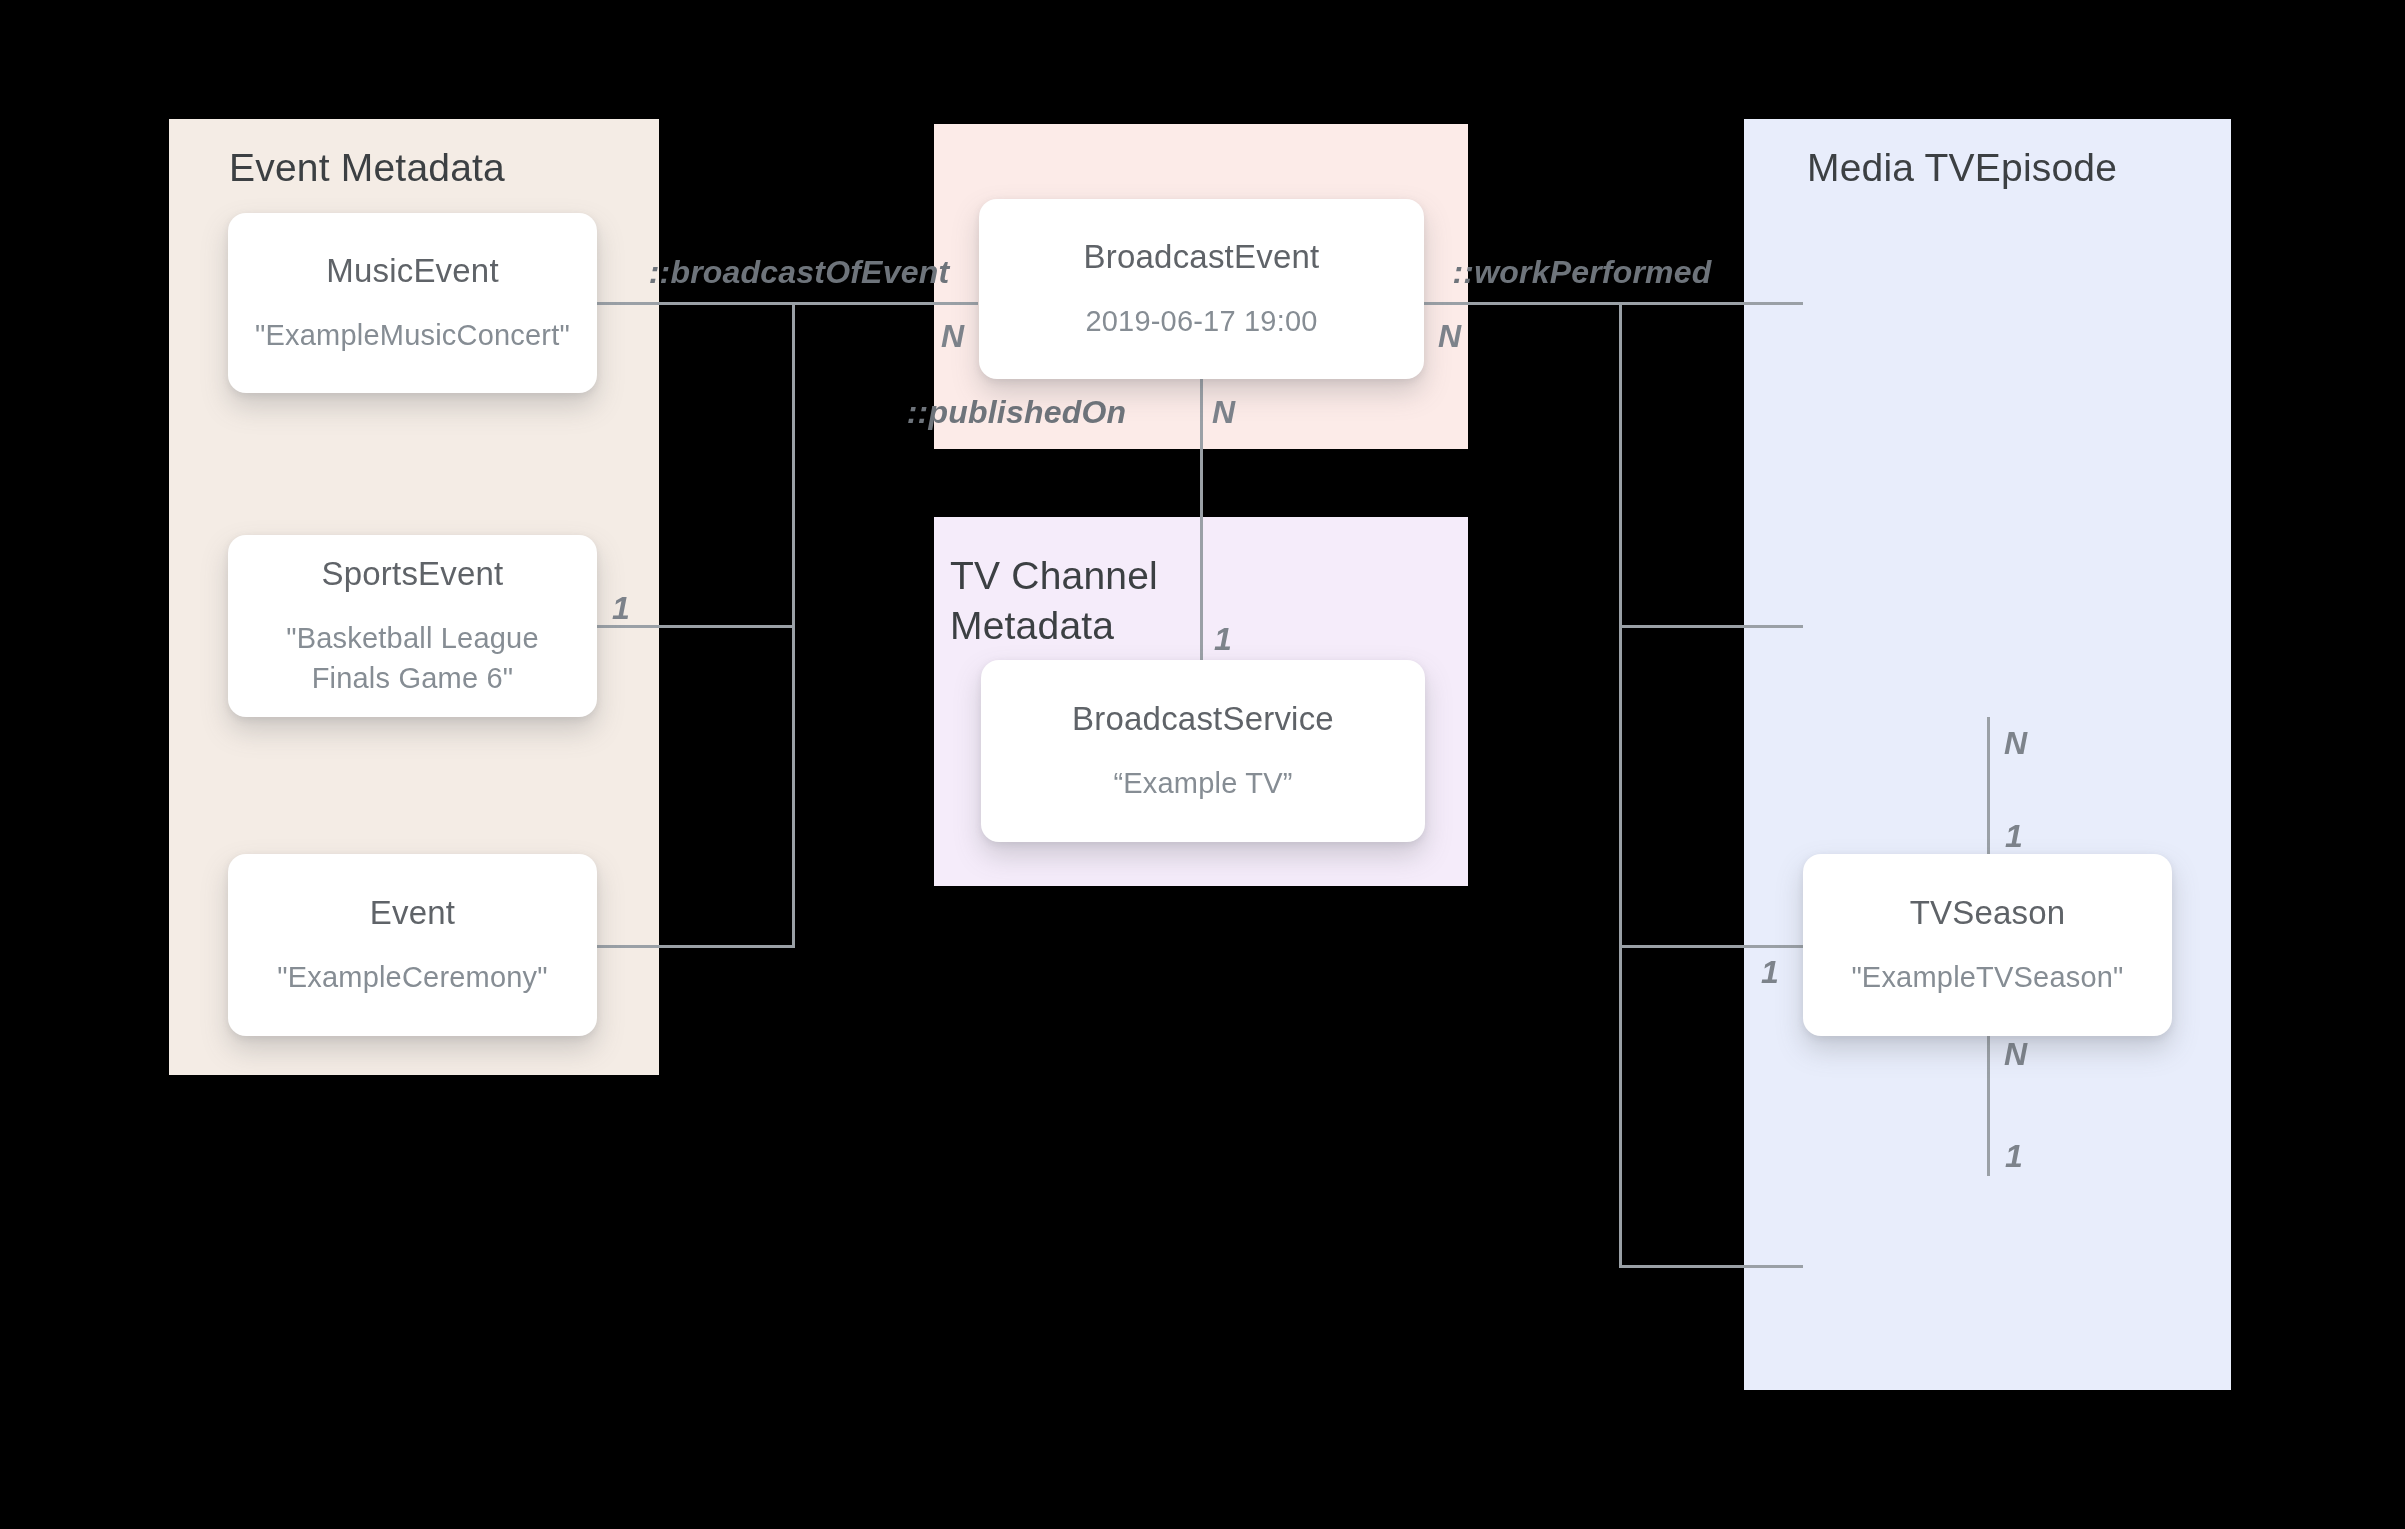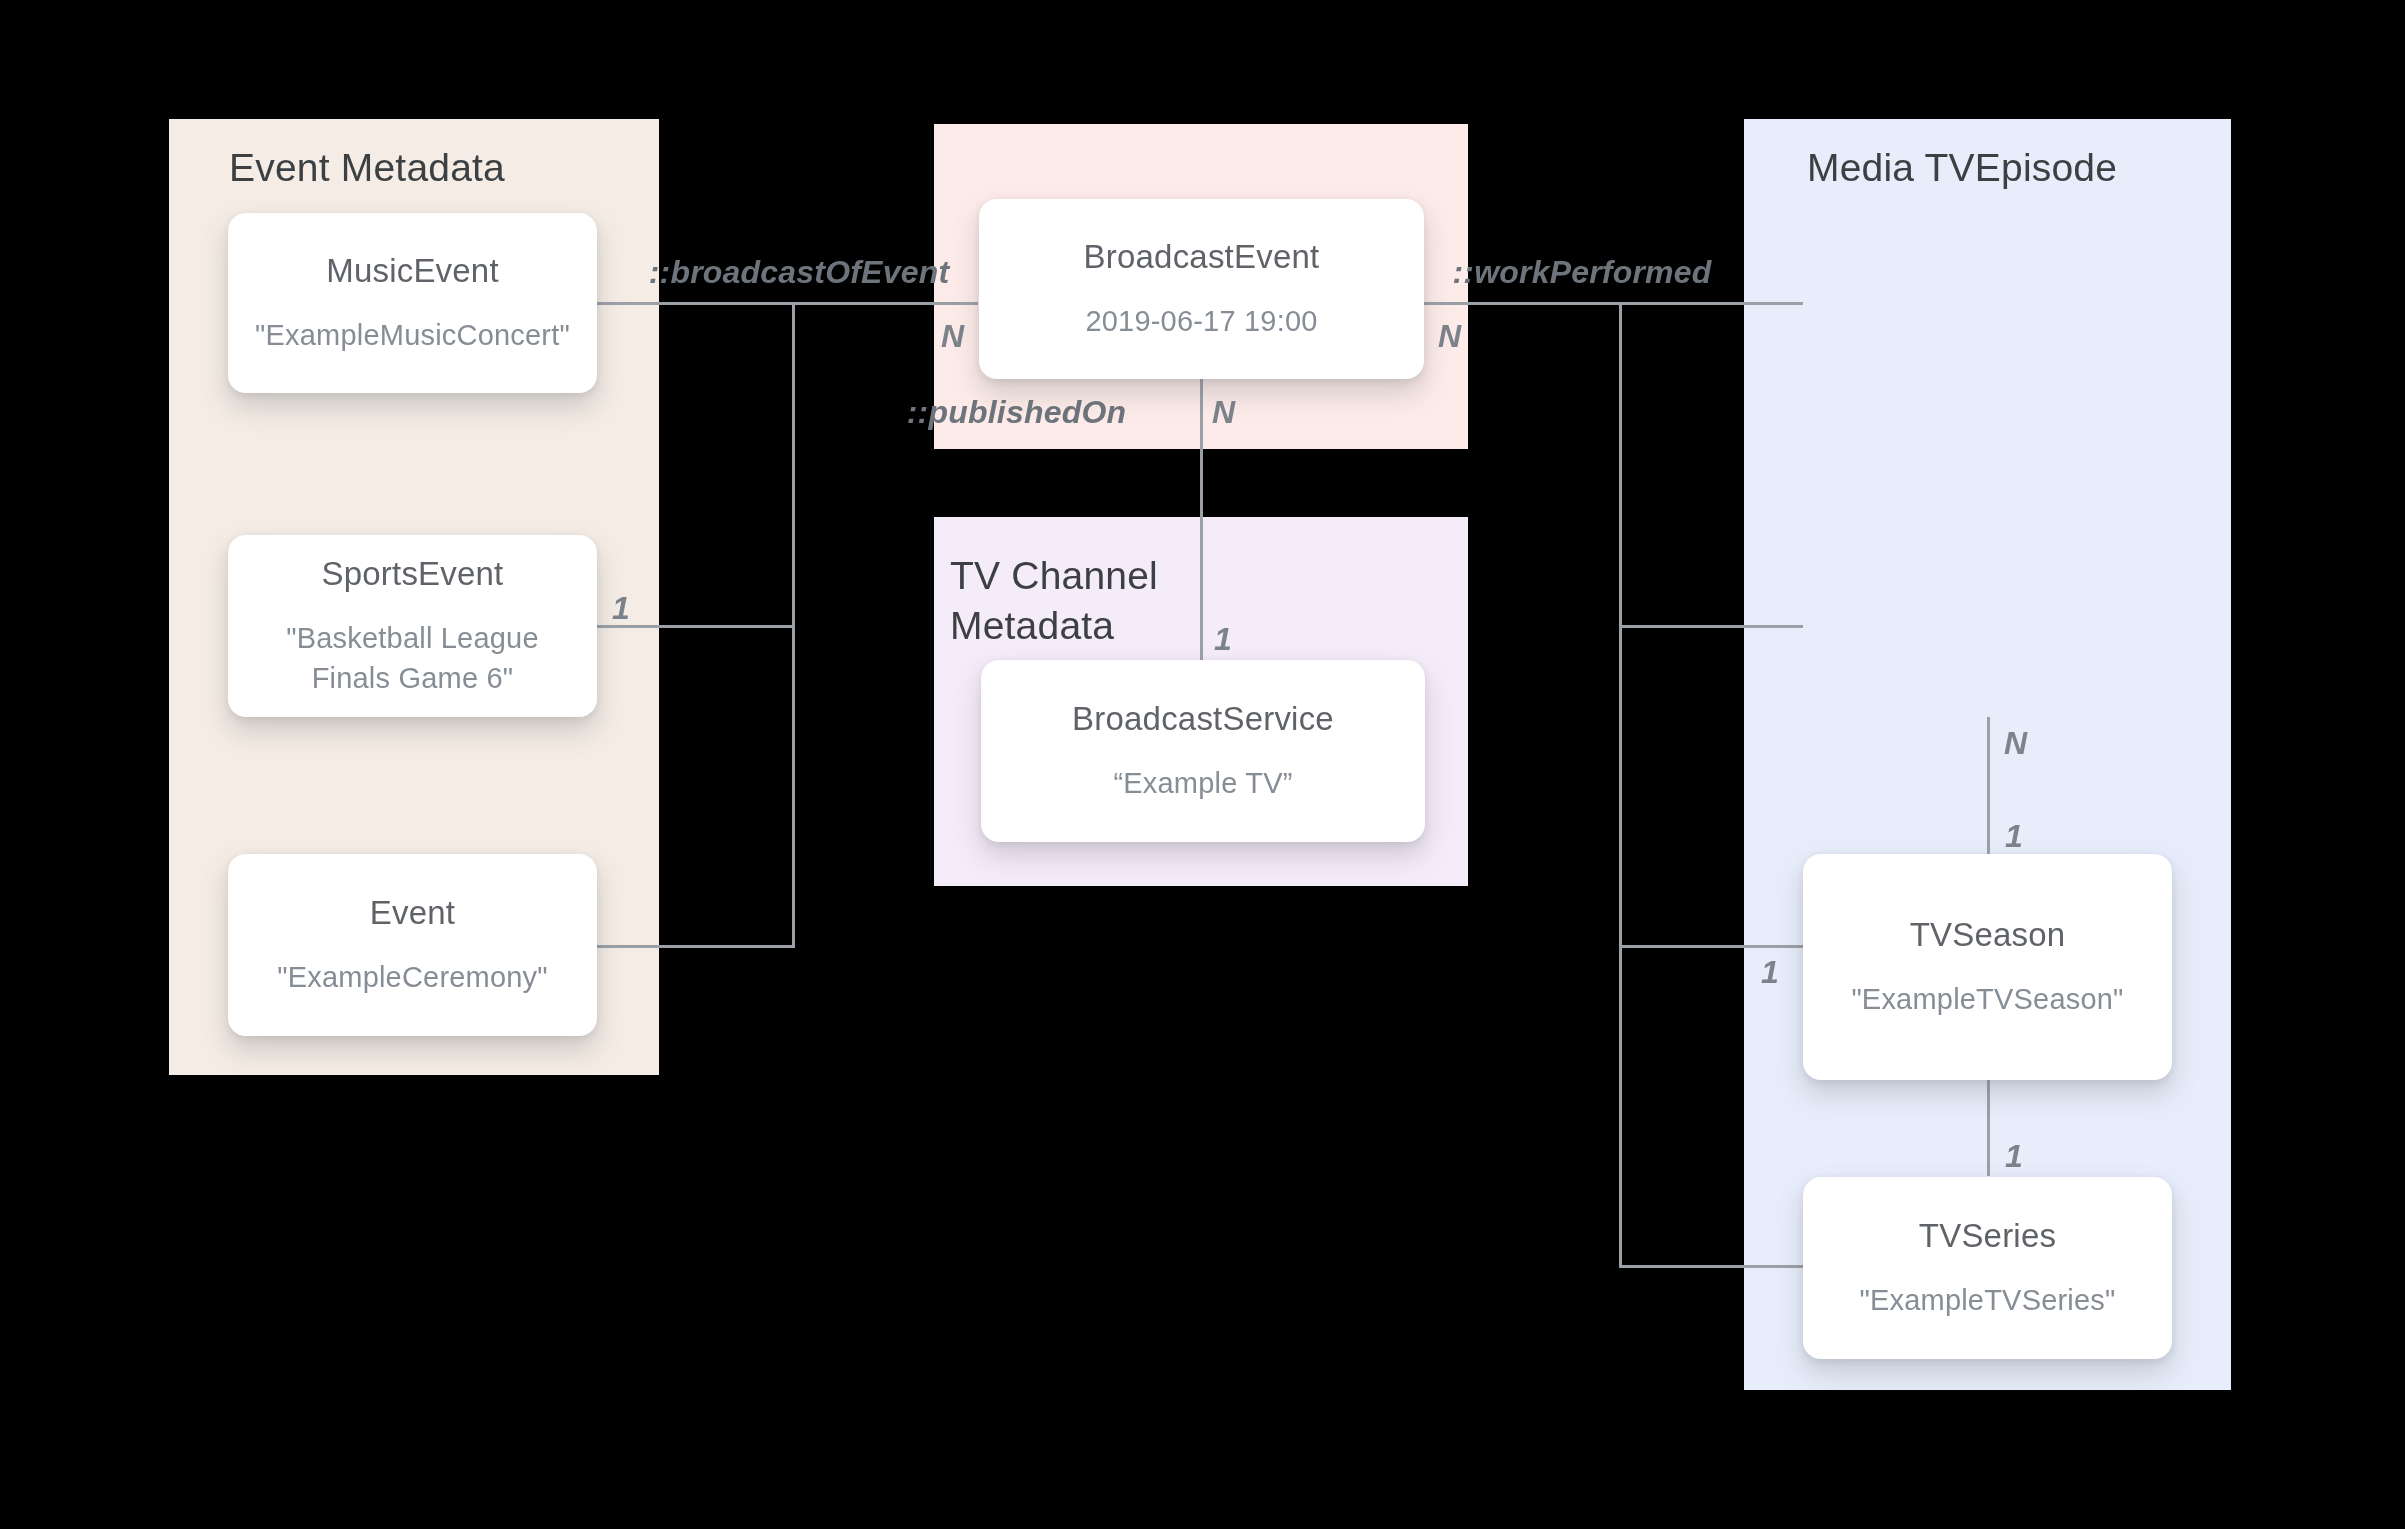--- a/index.html
+++ b/index.html
@@ -151,24 +151,20 @@
     <div class="card-value">2019-06-17 19:00</div>
   </div>
 
   <div class="card" style="left:981px;top:660px;width:444px;height:182px;">
     <div class="card-title">BroadcastService</div>
     <div class="card-value">“Example TV”</div>
   </div>
 
 
 
-  <div class="card" style="left:1803px;top:854px;width:369px;height:226px;">
+  <div class="card" style="left:1803px;top:854px;width:369px;height:182px;">
     <div class="card-title">TVSeason</div>
     <div class="card-value">"ExampleTVSeason"</div>
   </div>
 
-  <div class="card" style="left:1803px;top:1177px;width:369px;height:182px;">
-    <div class="card-title">TVSeries</div>
-    <div class="card-value">"ExampleTVSeries"</div>
-  </div>
 
 </div>
 
 
 </body></html>

